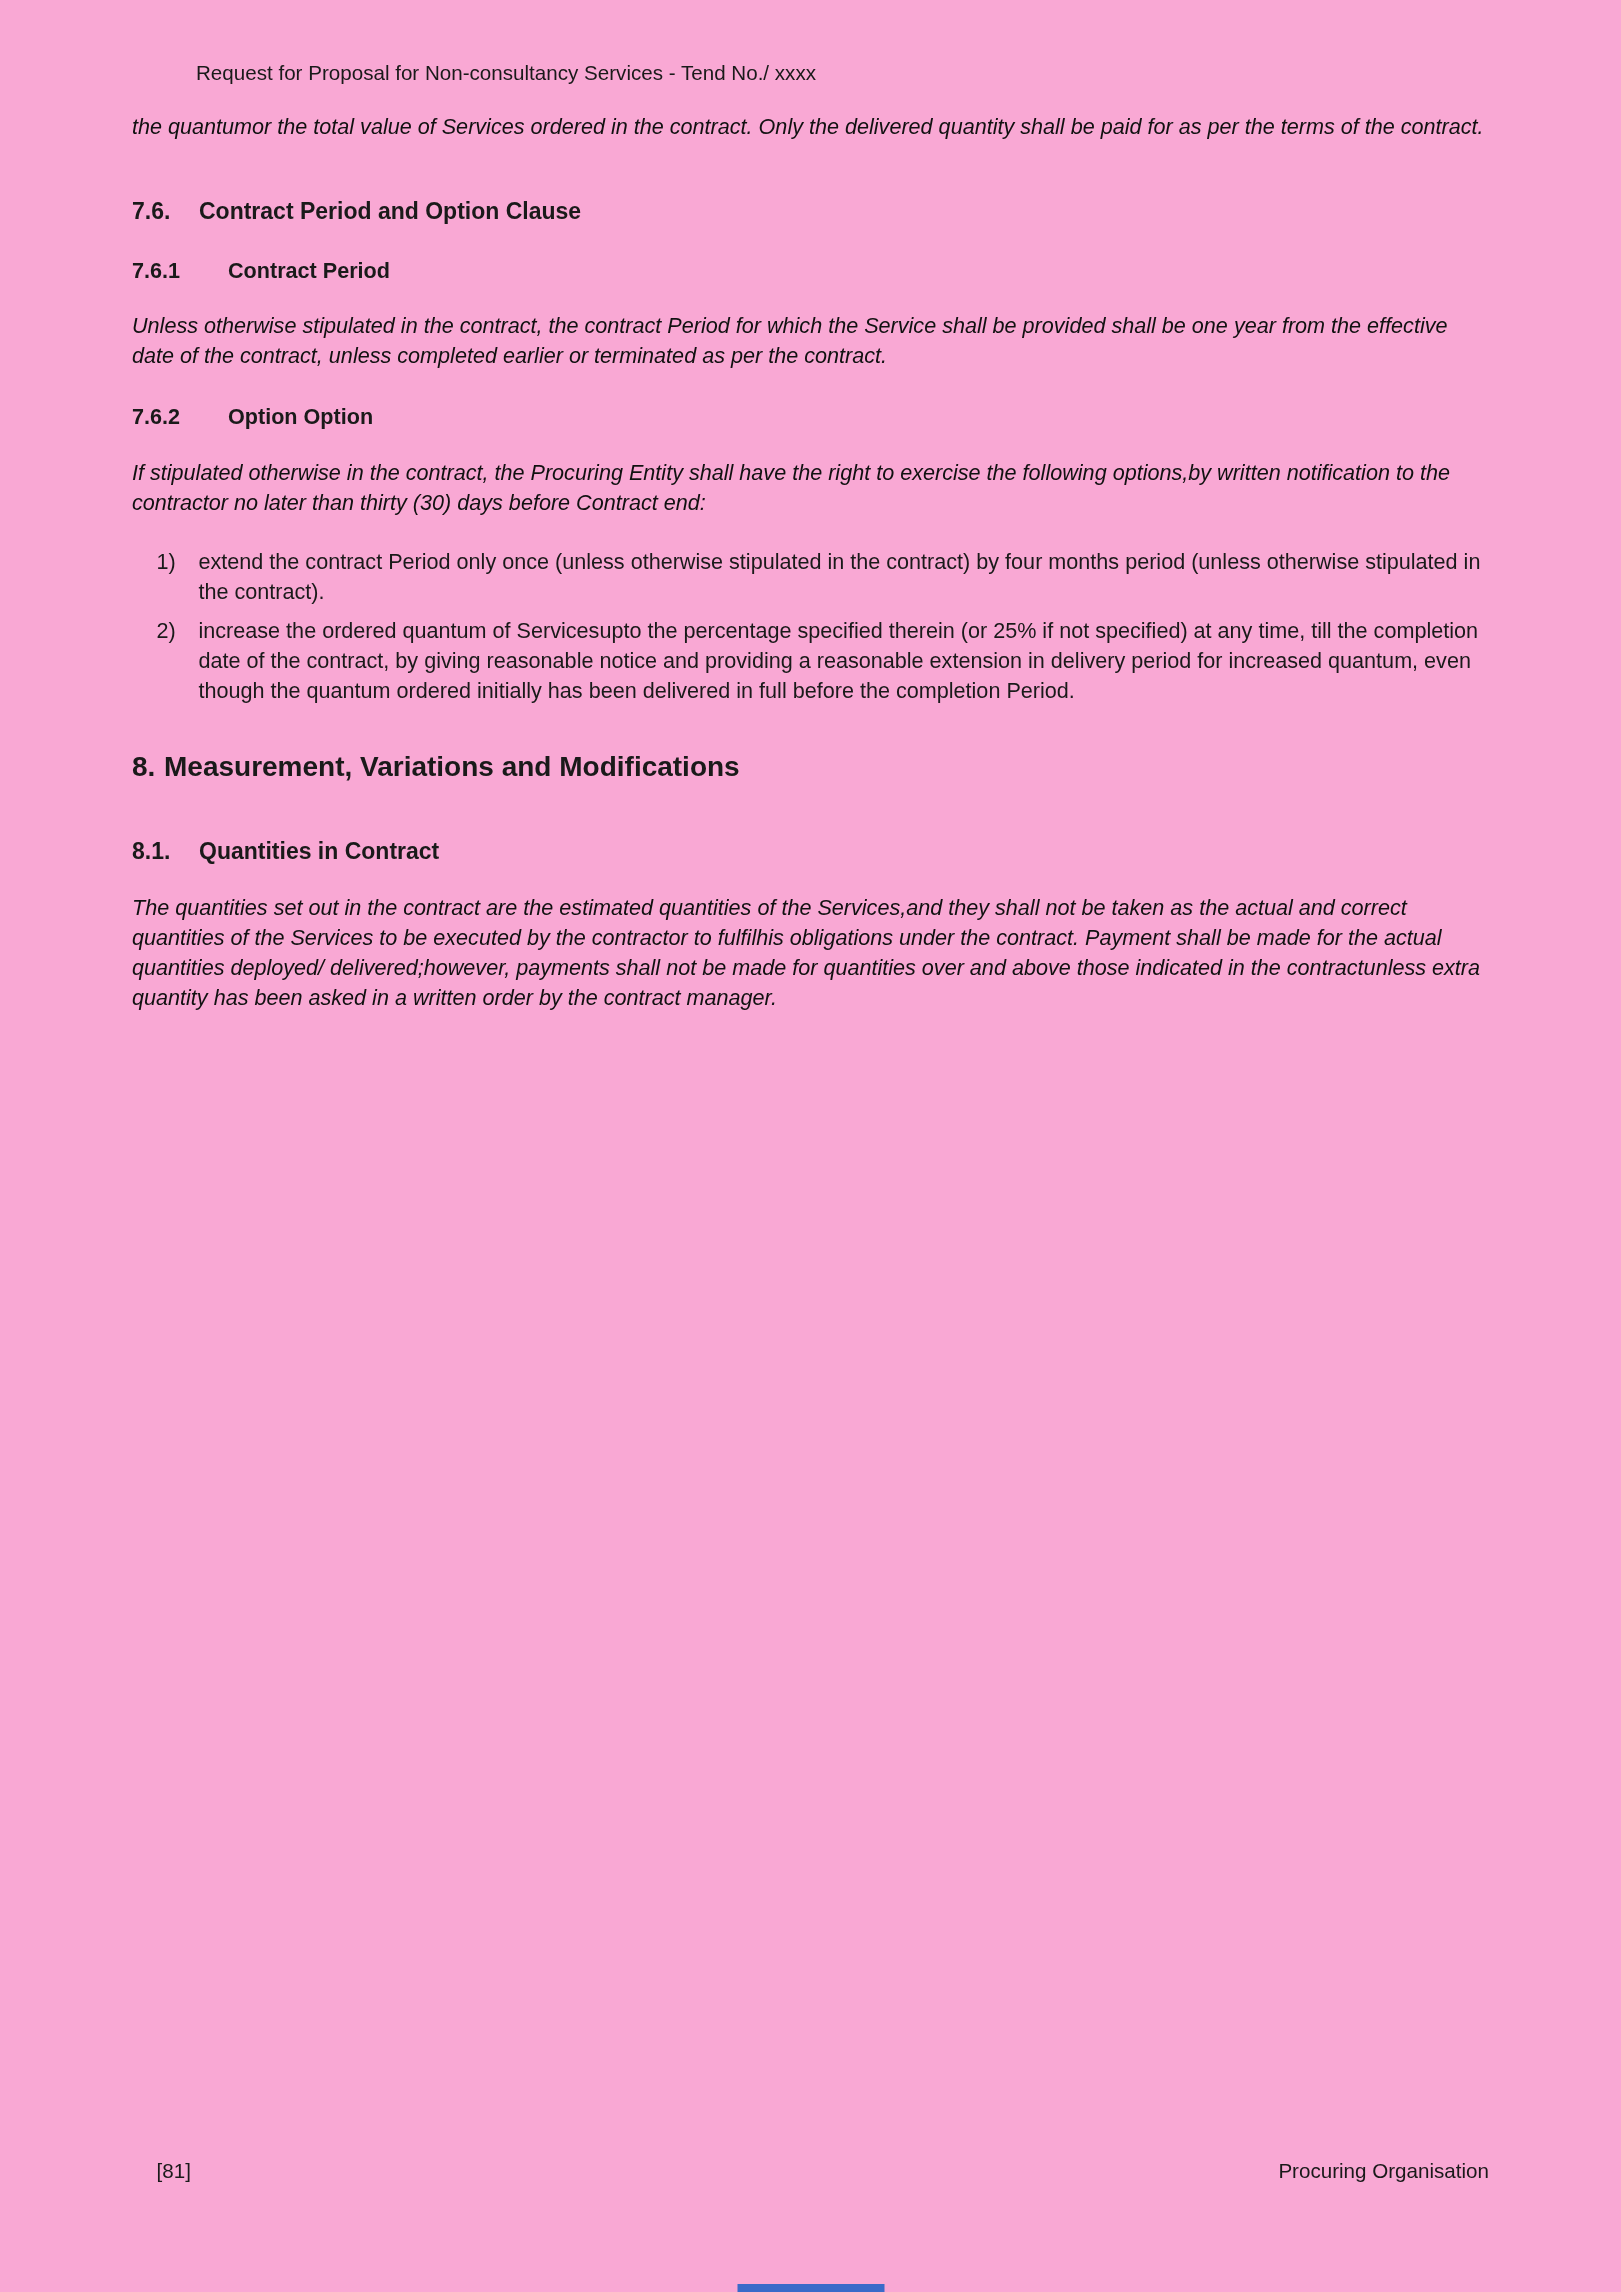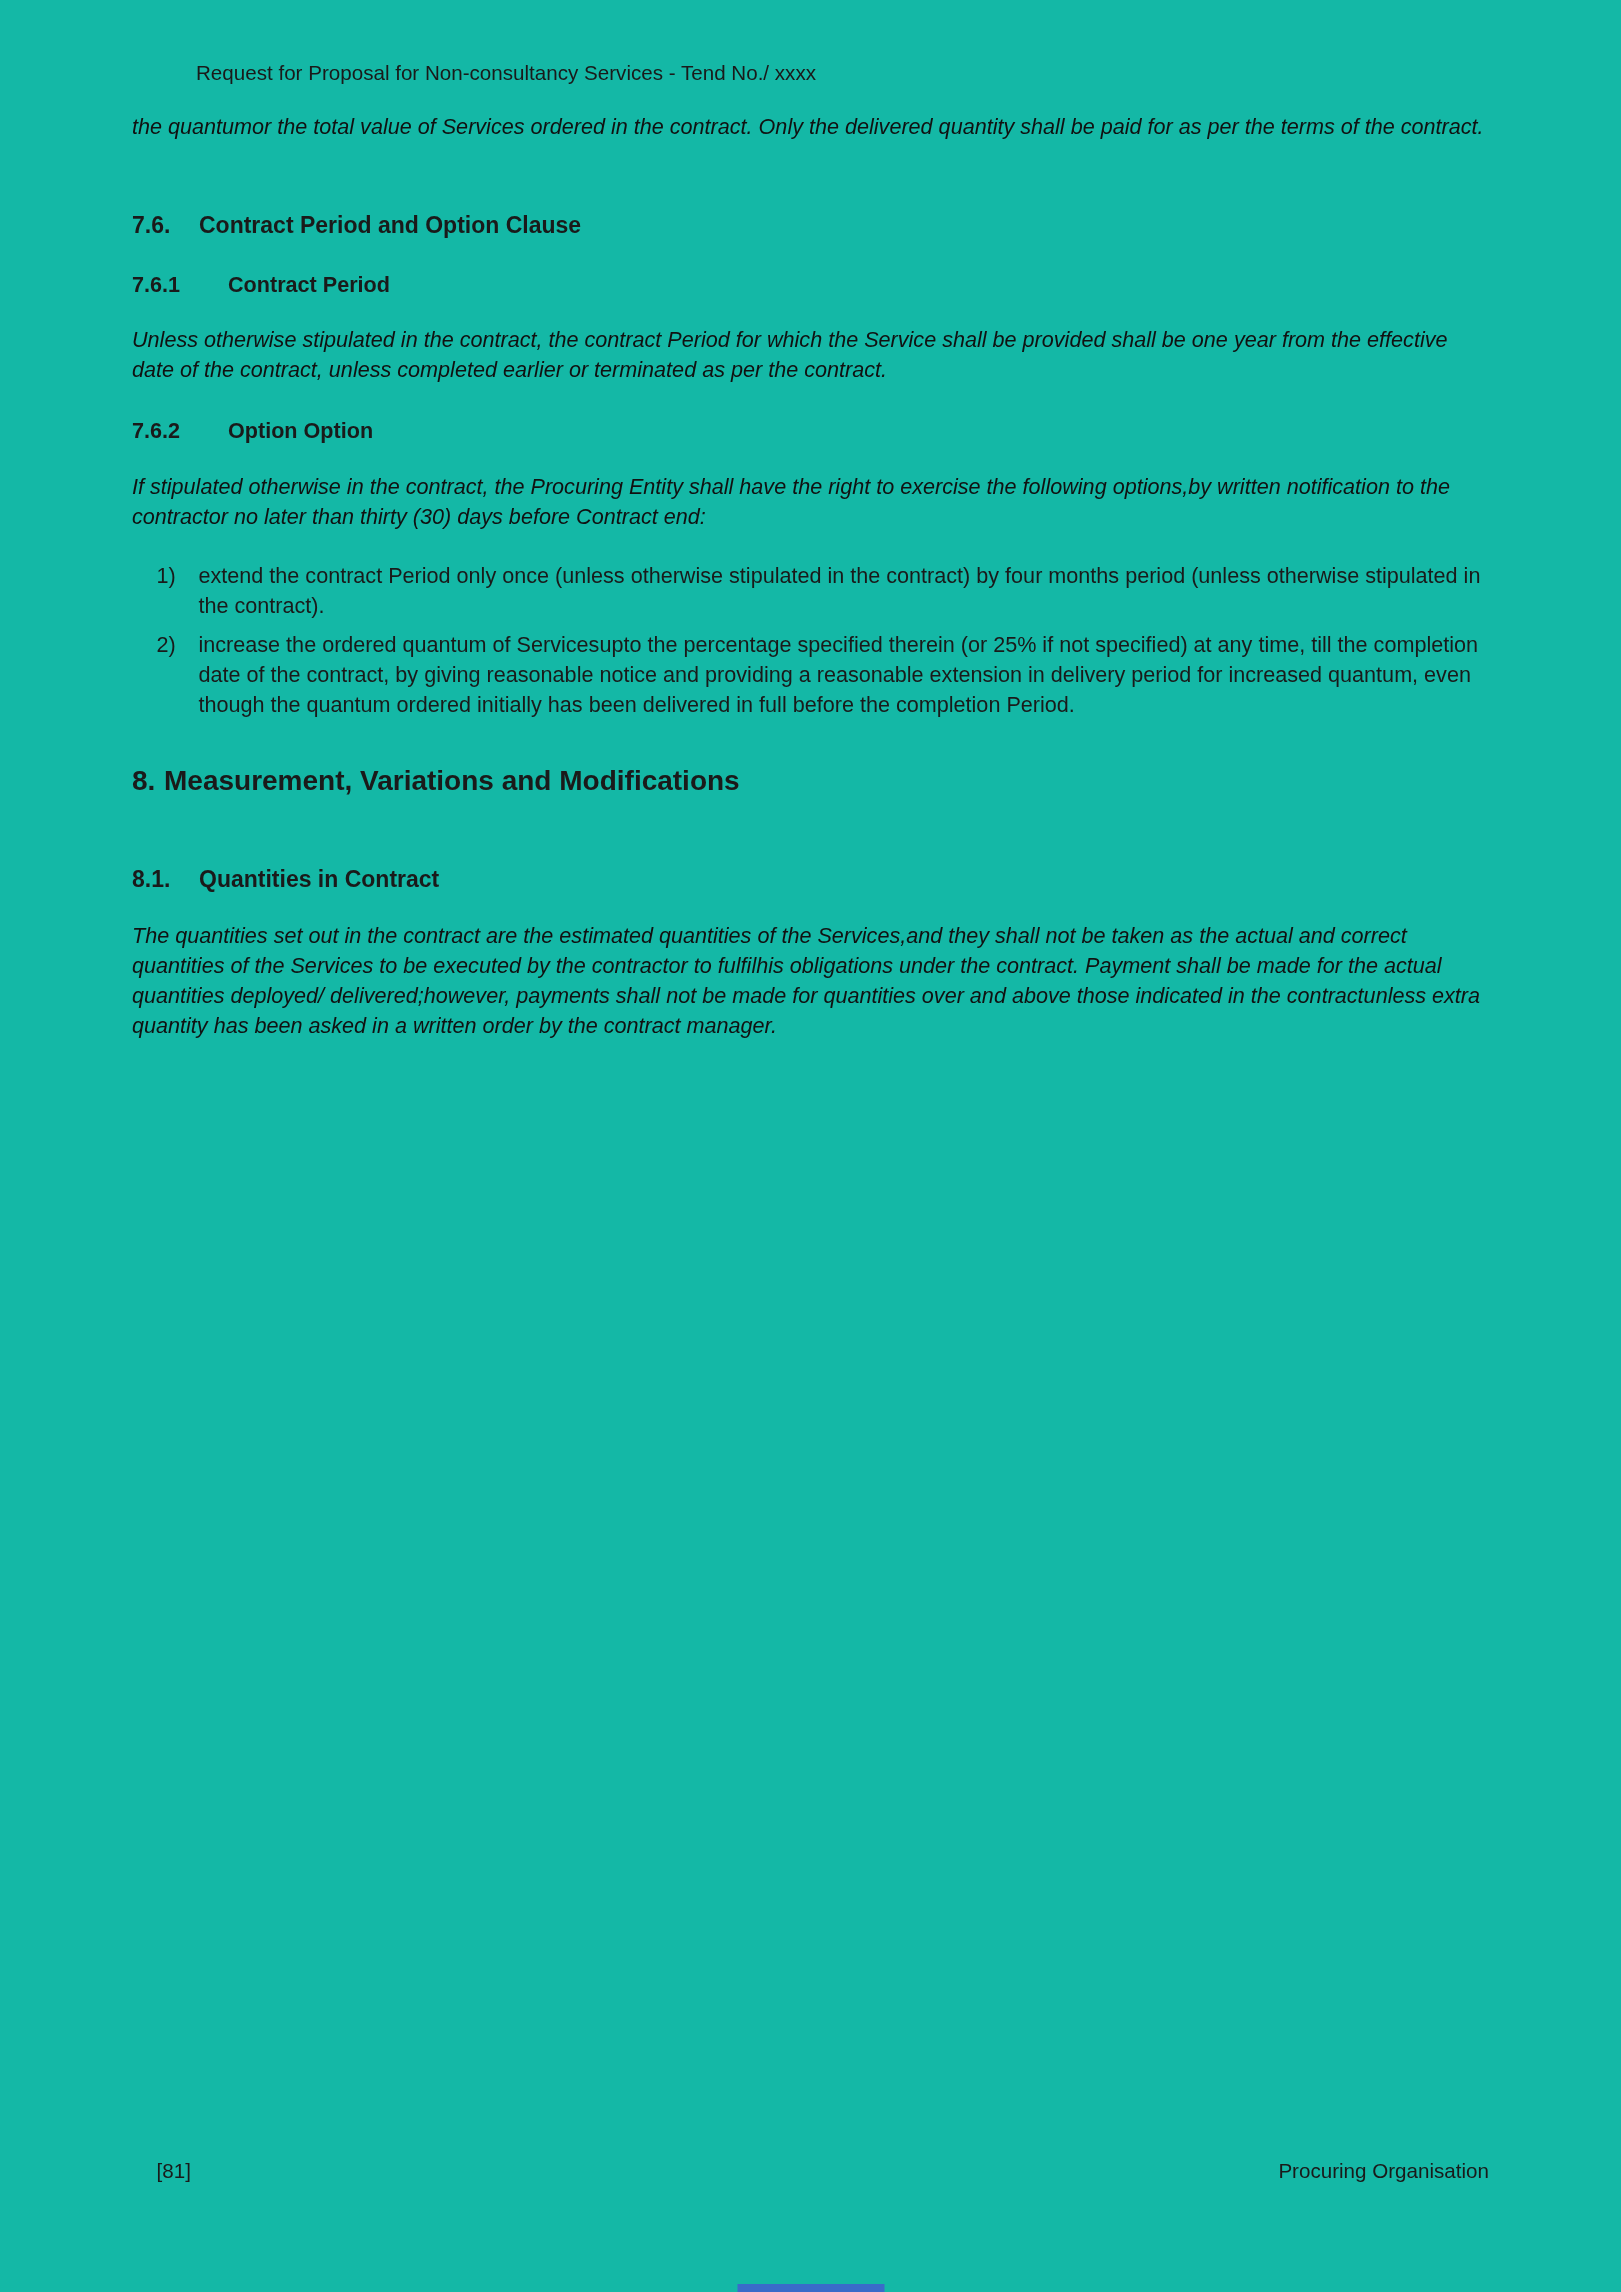--- a/index.html
+++ b/index.html
@@ -5,21 +5,21 @@
   * { margin: 0; padding: 0; box-sizing: border-box; }
   html, body { background: #ffffff; }
   body {
     font-family: "Liberation Sans", "DejaVu Sans", sans-serif;
     color: #1a1a1a;
   }
   .page {
     position: relative;
     width: 1621px;
     height: 2293px;
-    background: #14b8a6;
+    background: #f9a8d4;
     padding: 61px 132px 0 132px;
     overflow: hidden;
   }
   .doc-header {
     margin-left: 64px;
     font-size: 20.6px;
     color: #1a1a1a;
   }
   .body-text {
     font-size: 21.6px;
@@ -29,21 +29,21 @@
   }
   p.para { margin-top: 27.4px; }
   .intro { margin-top: 49px; }
 
   .h-row {
     display: flex;
     align-items: baseline;
   }
   .h-num { flex: 0 0 67px; }
   .h2-row {
-    margin-top: 69px;
+    margin-top: 55px;
     font-weight: bold;
     font-size: 23px;
   }
   .h3-row {
     margin-top: 33px;
     font-weight: bold;
     font-size: 21.6px;
     gap: 29px;
   }
   .h1-row {

